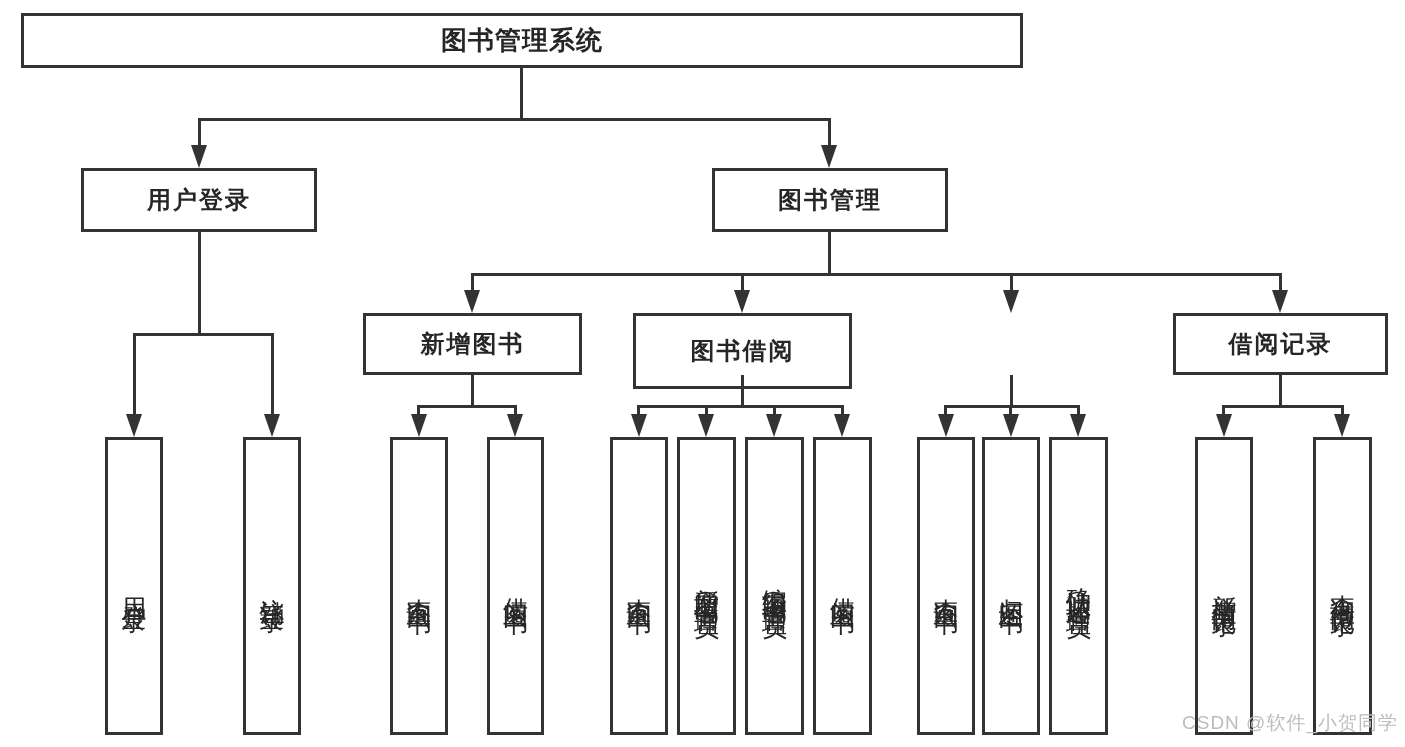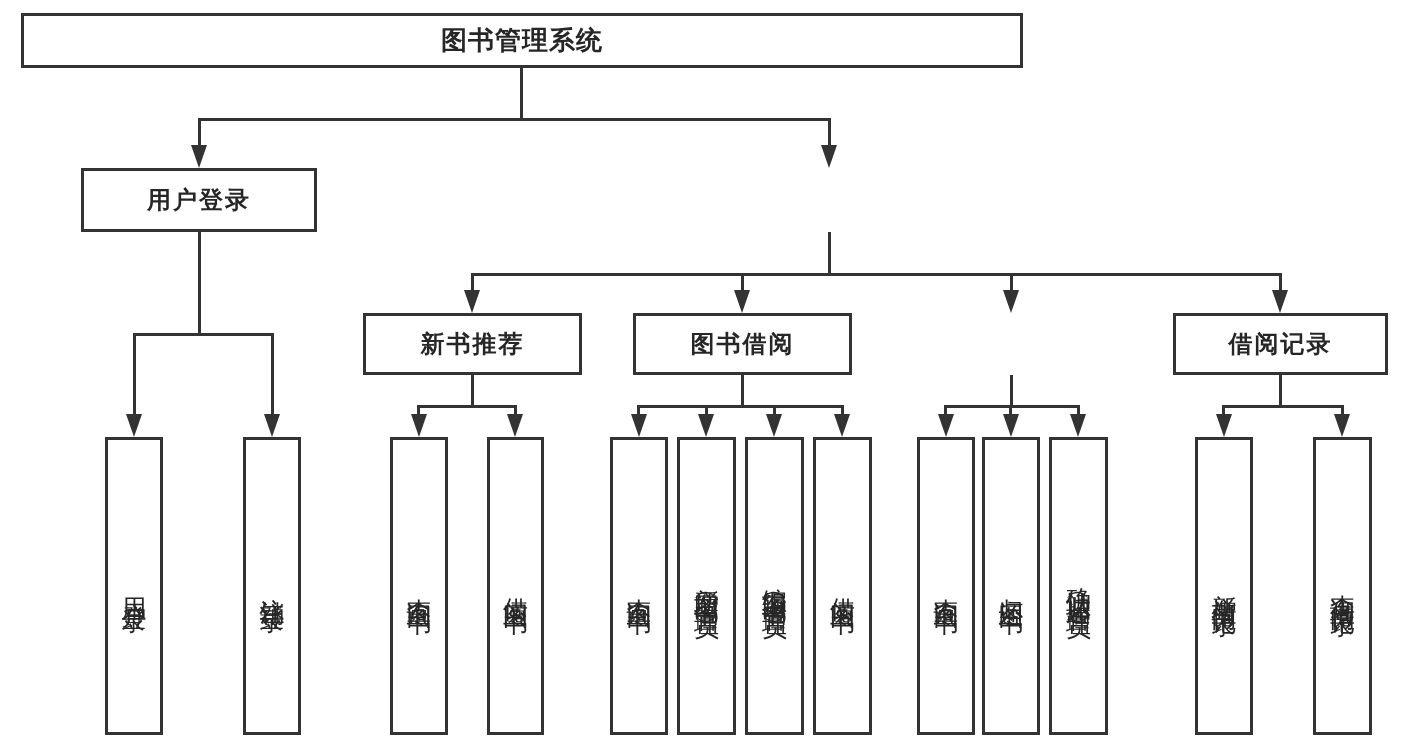--- a/index.html
+++ b/index.html
@@ -36,25 +36,28 @@
 
 <div class="canvas">
 
   <div class="box root" style="left:21px;top:13px;width:1002px;height:55px;">
     <span class="lbl">图书管理系统</span>
   </div>
 
   <div class="box" style="left:81px;top:168px;width:236px;height:64px;">
     <span class="lbl">用户登录</span>
   </div>
+  <div class="box" style="left:712px;top:168px;width:236px;height:64px;">
+    <span class="lbl">图书管理</span>
+  </div>
 
   <div class="box" style="left:363px;top:313px;width:219px;height:62px;">
-    <span class="lbl">新书推荐</span>
+    <span class="lbl">新增图书</span>
   </div>
-  <div class="box" style="left:633px;top:313px;width:219px;height:62px;">
+  <div class="box" style="left:633px;top:313px;width:219px;height:76px;">
     <span class="lbl">图书借阅</span>
   </div>
   <div class="box" style="left:1173px;top:313px;width:215px;height:62px;">
     <span class="lbl">借阅记录</span>
   </div>
 
   <div class="box leaf" style="left:105px;top:437px;width:58px;height:298px;">
     <span class="vtext">用户登录</span>
   </div>
   <div class="box leaf" style="left:243px;top:437px;width:58px;height:298px;">
@@ -150,14 +153,15 @@
   <div class="v" style="left:1077px;top:405px;height:12px;"></div>
   <div class="arr" style="left:1070px;top:414px;"></div>
 
   <div class="v" style="left:1279px;top:375px;height:33px;"></div>
   <div class="h" style="left:1222px;top:405px;width:122px;"></div>
   <div class="v" style="left:1222px;top:405px;height:12px;"></div>
   <div class="arr" style="left:1216px;top:414px;"></div>
   <div class="v" style="left:1341px;top:405px;height:12px;"></div>
   <div class="arr" style="left:1334px;top:414px;"></div>
 
+  <div class="wm">CSDN @软件_小贺同学</div>
 
 </div>
 
 </body></html>

